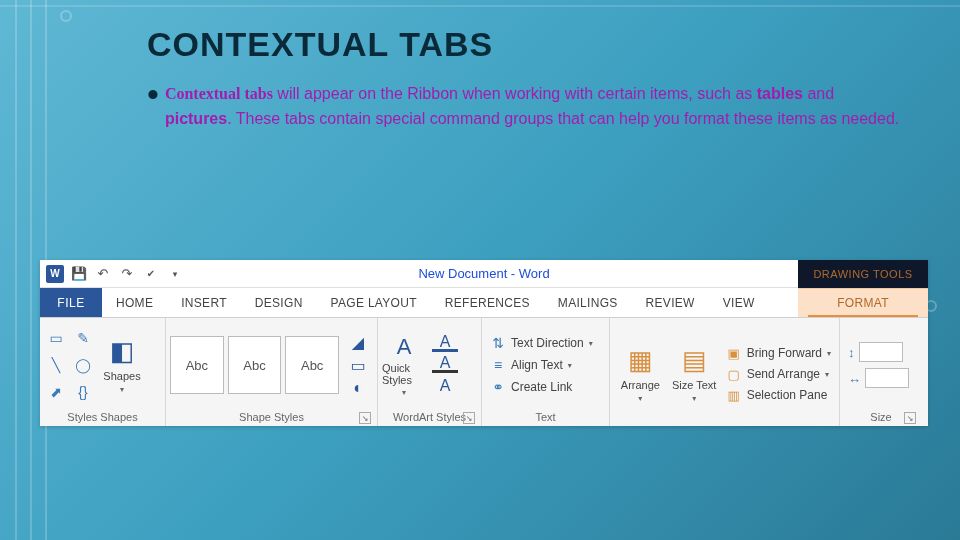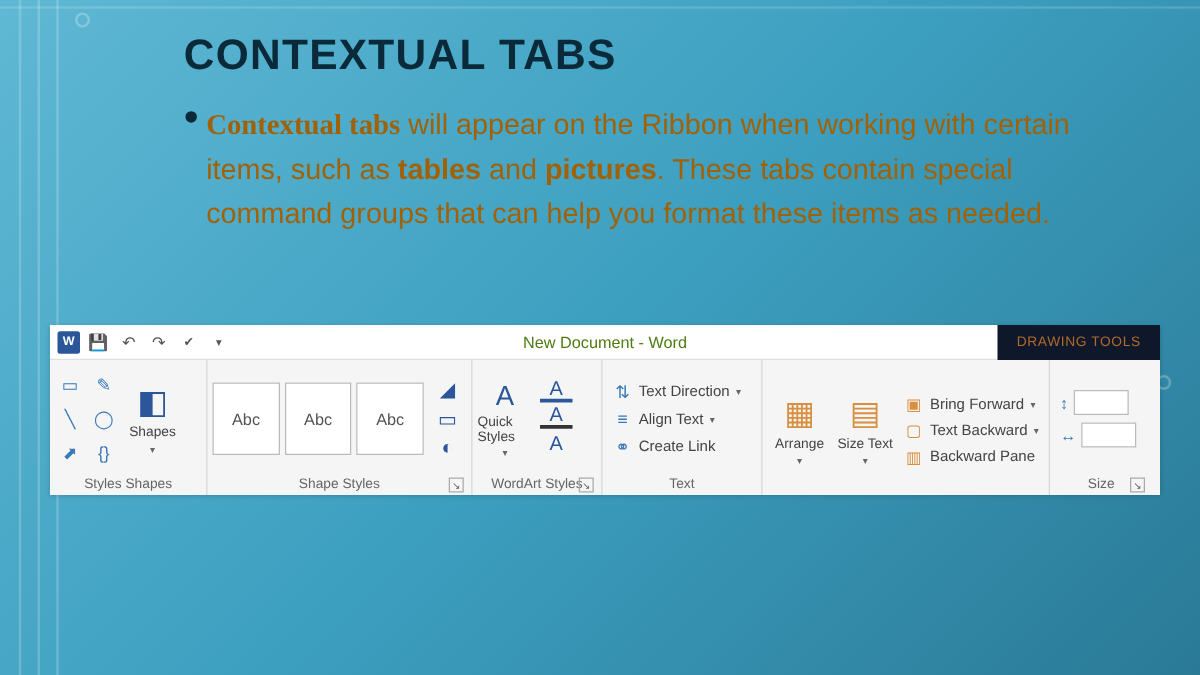--- a/index.html
+++ b/index.html
@@ -39,23 +39,23 @@
     align-items: flex-start;
     color: #0a2a3a;
   }
   .bullet-dot {
     font-size: 34px;
     line-height: 24px;
     margin-right: 6px;
     color: #0a2a3a;
   }
   .bullet-text {
-    font-size: 23px;
+    font-size: 16px;
     line-height: 1.55;
-    color: #a16207;
+    color: #a21caf;
     font-weight: 400;
   }
   .bullet-text b { font-weight: bold; }
   .bullet-text .serif-bold { font-family: Georgia, serif; font-weight: bold; }
   
   
   .ribbon-wrap {
     position: absolute;
     left: 40px;
     right: 32px;
@@ -77,21 +77,21 @@
     gap: 6px;
     padding-left: 6px;
   }
   .word-icon { width: 18px; height: 18px; background:#2b579a; color:#fff; font-size:10px; font-weight:bold; display:flex; align-items:center; justify-content:center; border-radius:2px; }
   .qat-btn { width: 18px; height: 18px; display:flex; align-items:center; justify-content:center; color:#555; font-size:13px; }
   .doc-title {
     position: absolute;
     left: 50%;
     transform: translateX(-50%);
     font-size: 13px;
-    color: #4d7c0f;
+    color: #1d4ed8;
   }
   .context-tab-label {
     position: absolute;
     right: 0;
     top: 0;
     height: 28px;
     width: 130px;
     background: #0f172a;
     color: #b06a2a;
     font-size: 11px;
@@ -302,20 +302,32 @@
       <div class="qat-btn">💾</div>
       <div class="qat-btn">↶</div>
       <div class="qat-btn">↷</div>
       <div class="qat-btn" style="font-size:10px;">✔</div>
       <div class="qat-btn" style="font-size:9px;">▾</div>
     </div>
     <div class="doc-title">New Document - Word</div>
     <div class="context-tab-label">DRAWING TOOLS</div>
   </div>
 
+  <div class="tabstrip">
+    <div class="file-tab">FILE</div>
+    <div class="tab">HOME</div>
+    <div class="tab">INSERT</div>
+    <div class="tab">DESIGN</div>
+    <div class="tab">PAGE LAYOUT</div>
+    <div class="tab">REFERENCES</div>
+    <div class="tab">MAILINGS</div>
+    <div class="tab">REVIEW</div>
+    <div class="tab">VIEW</div>
+    <div class="tab format">FORMAT</div>
+  </div>
 
   <div class="ribbon-body">
 
     <div class="group" style="width:126px;">
       <div class="group-content">
         <div class="icon-grid">
           <div class="mini-icon">▭</div>
           <div class="mini-icon">✎</div>
           <div class="mini-icon">╲</div>
           <div class="mini-icon">◯</div>
@@ -408,26 +420,26 @@
           <span class="dropdown-tri">▾</span>
         </div>
         <div class="arrange-col">
           <div class="row">
               <span class="aicon">▣</span>
               <span>Bring Forward</span>
               <span class="dropdown-tri">▾</span>
             </div>
           <div class="row">
               <span class="aicon">▢</span>
-              <span>Text Backward</span>
+              <span>Send Arrange</span>
               <span class="dropdown-tri">▾</span>
             </div>
           <div class="row">
               <span class="aicon">▥</span>
-              <span>Backward Pane</span>
+              <span>Selection Pane</span>
             </div>
         </div>
       </div>
     </div>
 
     <div class="group" style="width:82px;border-right:none;">
       <div class="group-content">
         <div class="size-col">
           <div class="size-row">
             <span style="color:#3a7ab8;font-size:13px;">↕</span>

